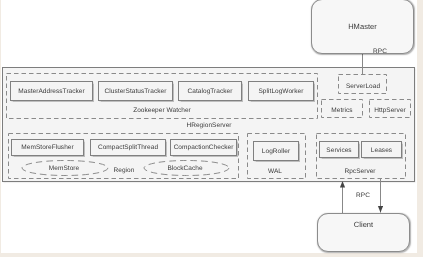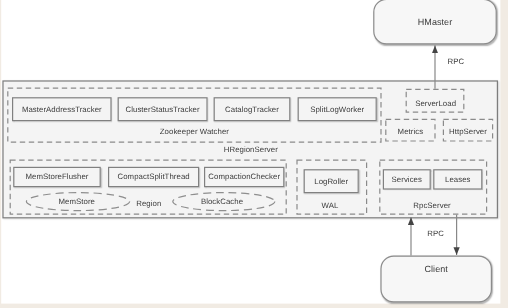--- a/index.html
+++ b/index.html
@@ -44,21 +44,21 @@
     <ellipse class="ell" cx="64" cy="168" rx="43" ry="7.5"></ellipse>
     <ellipse class="ell" cx="185.5" cy="168" rx="42.5" ry="7.5"></ellipse>
 
     <g stroke="#888" stroke-width="1" fill="none">
       <path d="M361.5,74 L361.5,38" marker-end="url(#ah)"></path>
       <path d="M341.5,213 L341.5,181" marker-end="url(#ah)"></path>
       <path d="M379.5,179 L379.5,212.5" marker-end="url(#ah)"></path>
     </g>
   </svg>
 
-  <div class="bx rounded" style="left:310px;top:-1px;width:103px;height:38px;">
+  <div class="bx rounded" style="left:310px;top:-1px;width:103px;height:55px;">
     <span>HMaster</span>
   </div>
   <div class="cap" style="left:372px;top:48px;">RPC</div>
 
   <div class="cap" style="left:111px;top:107px;width:100px;">Zookeeper Watcher</div>
 
   <div class="bx solid" style="left:9px;top:81px;width:83px;height:20px;">
     <span>MasterAddressTracker</span>
   </div>
   <div class="bx solid" style="left:97px;top:81px;width:75px;height:20px;">

